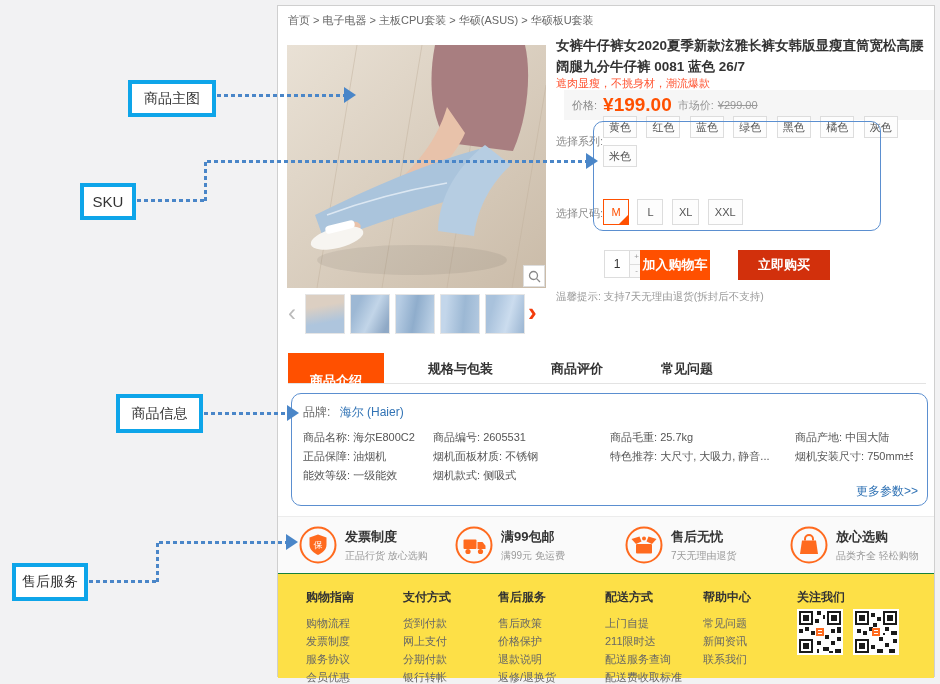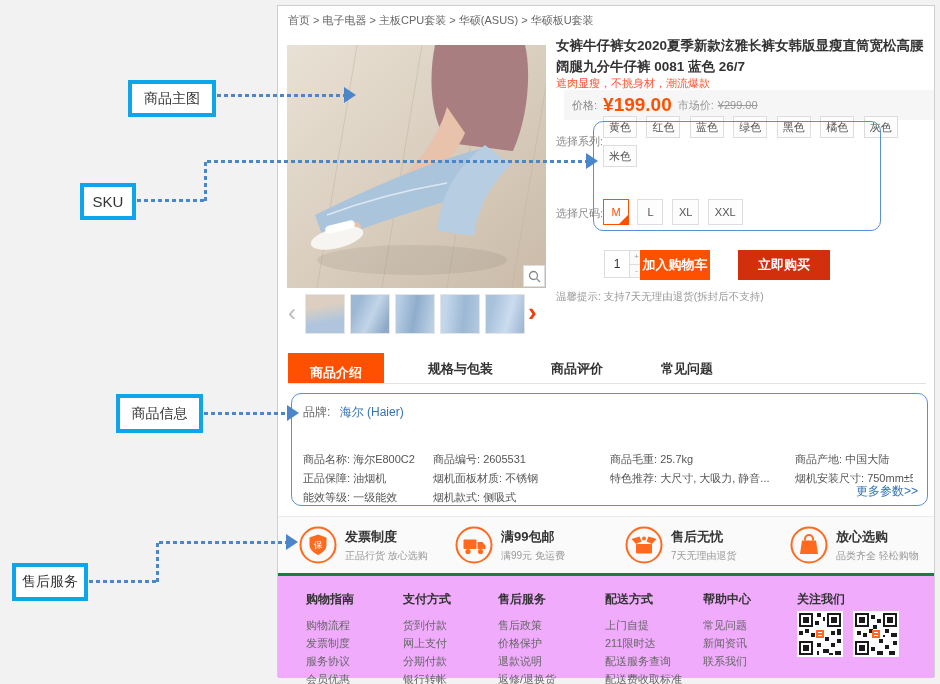--- a/index.html
+++ b/index.html
@@ -61,37 +61,37 @@
     text-align:center; line-height:12px; background:#fafafa; }
   .qty-spin span + span { border-top:0; }
   .btn { position:absolute; top:244px; height:30px; color:#fff; font-size:13px; font-weight:bold;
     text-align:center; line-height:30px; }
   .btn-cart { left:362px; width:70px; background:#ff5000; }
   .btn-buy { left:440px; width:92px; background:#d2300c;margin-left:20px; }
   .notice { left:278px; top:284px; font-size:10.5px; color:#999; }
   
   .tabs { left:10px; top:347px; width:638px; height:31px; border-bottom:1px solid #e3e3e3; display:flex; }
   .tab { font-size:13px; font-weight:600; color:#333; line-height:31px; padding:0 14px; margin-left:30px; }
-  .tab.active { background:#ff5000; color:#fff; width:96px; text-align:center; padding:4px; margin-left:0; }
+  .tab.active { background:#ff5000; color:#fff; width:96px; text-align:center; padding:12px; margin-left:0; }
   
   .brand-row { left:25px; top:398px; font-size:12px; color:#666; }
   .brand-val { color:#3173b5; margin-left:6px; }
   .info-grid { left:25px; top:424px; width:610px; display:grid;
     grid-template-columns:130px 177px 185px 1fr; grid-auto-rows:19px;
-    font-size:11px; color:#555;margin-top:22px; }
+    font-size:11px; color:#555; }
   .info-grid .cell { white-space:nowrap; overflow:hidden; }
   .more-link { left:430px; top:477px; width:210px; text-align:right; font-size:12px; color:#3173b5; }
   
   .services { left:0; top:510px; width:656px; height:57px; background:#fafafa; border-top:1px solid #ececec; }
   .service { position:absolute; top:9px; display:flex; align-items:center; }
   .svc-icon { width:38px; height:38px; margin-right:8px; }
   .svc-title { font-size:13px; font-weight:bold; color:#333; }
   .svc-desc { font-size:10px; color:#999; margin-top:3px; }
   
-  .footer { left:0; top:567px; width:656px; height:105px; background:#f0abfc; border-top:3px solid #15803d; }
+  .footer { left:0; top:567px; width:656px; height:105px; background:#fde047; border-top:1px solid #15803d; }
   .fcol { position:absolute; top:15px; }
   .fcol h4 { font-size:12px; color:#333; margin-bottom:8px; }
   .fcol a { display:block; font-size:11px; color:#666; line-height:18px; text-decoration:none; }
   .qr { position:absolute; width:46px; height:46px; }
   
   .ann-label { position:absolute; background:#fff; border:4px solid #0ea5e9; color:#333;
     font-size:14px; display:flex; align-items:center; justify-content:center; z-index:60; }
   .dot-h { position:absolute; height:3px; z-index:55;
     background:repeating-linear-gradient(to right,#4a86c8 0 4px,transparent 4px 7px); }
   .dot-v { position:absolute; width:3px; z-index:55;

